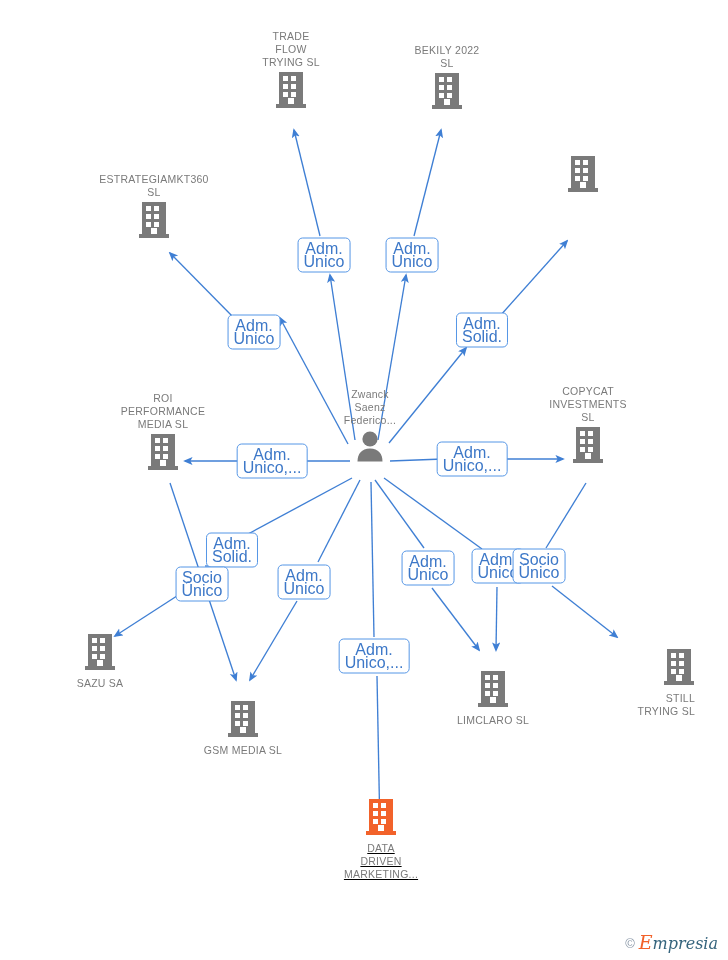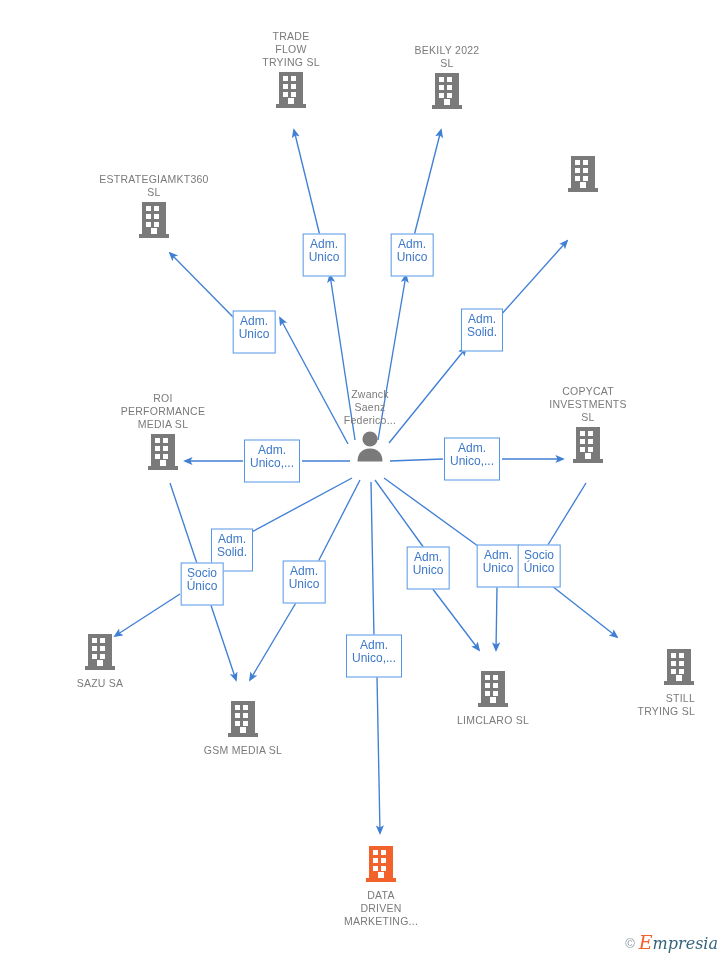--- a/index.html
+++ b/index.html
@@ -17,23 +17,23 @@
   .node .ico{display:block;margin:0 auto;}
   .node .nlabel{
     font-size:10.5px;line-height:13px;color:#7a7a7a;letter-spacing:.25px;
     display:block;white-space:pre-line;
   }
   .node.lbl-top .nlabel{margin-bottom:2px;}
   .node.lbl-bottom .nlabel{margin-top:2px;}
 
   .elabel{
     position:absolute;transform:translate(-50%,-50%);
-    border:1.4px solid #5596e6;border-radius:0;background:#ffffff;
-    color:#3d78c8;font-size:12px;line-height:13px;
-    padding:3px 5px 12px 5px;text-align:center;white-space:pre-line;
+    border:1.4px solid #5596e6;border-radius:5px;background:#ffffff;
+    color:#3d78c8;font-size:16px;line-height:13px;
+    padding:3px 5px 4px 5px;text-align:center;white-space:pre-line;
     box-sizing:border-box;
   }
 
   .wm{position:absolute;right:10px;bottom:8px;display:flex;align-items:center;gap:4px;}
   .wm .cmark{color:#8a98a8;font-size:13px;line-height:13px;}
   .wm .etxt{font-family:"DejaVu Serif", serif;font-style:italic;font-size:16px;color:#35647d;line-height:16px;text-align:center;}
   .wm .etxt b{color:#f2622a;font-weight:normal;font-size:19px;}
 </style>
 </head>
 <body>
@@ -300,21 +300,21 @@
         <rect x="8" y="21" width="5" height="5"></rect>
             <rect x="16" y="21" width="5" height="5"></rect>
         <rect x="13" y="27" width="6" height="6"></rect>
       </g>
         </svg>
     </span>
     <span class="nlabel">STILL
 TRYING  SL</span>
   </div>
 
-  <div class="node lbl-bottom" style="left:381px;top:845px;">
+  <div class="node lbl-bottom" style="left:381px;top:798px;text-decoration:underline;">
     <span class="ico">
       <svg width="32" height="38" viewBox="0 0 32 38">
           <g fill="#f2622a">
         <rect x="4" y="1" width="24" height="32"></rect>
             <rect x="1" y="33" width="30" height="4"></rect>
       </g>
           <g fill="#ffffff">
         <rect x="8" y="5" width="5" height="5"></rect>
             <rect x="16" y="5" width="5" height="5"></rect>
         <rect x="8" y="13" width="5" height="5"></rect>

